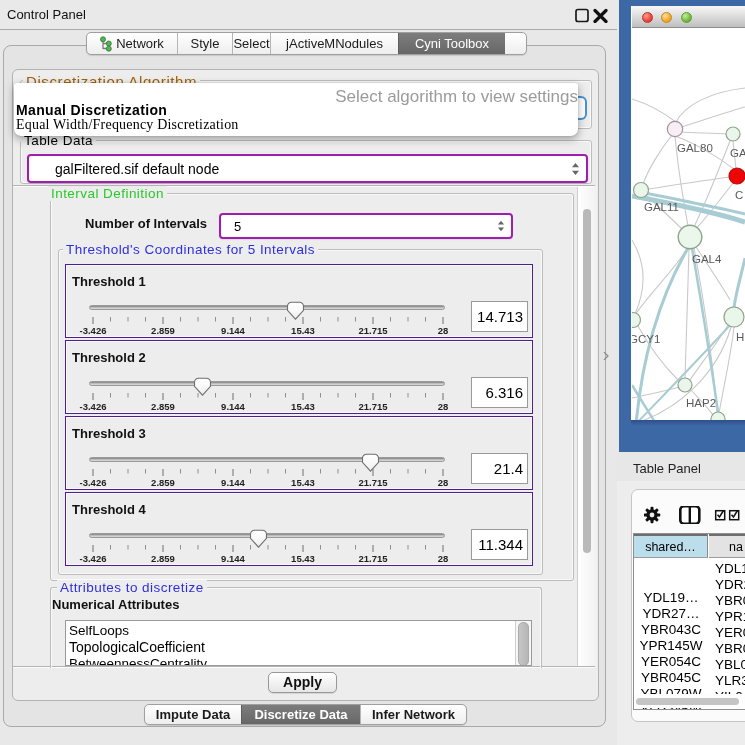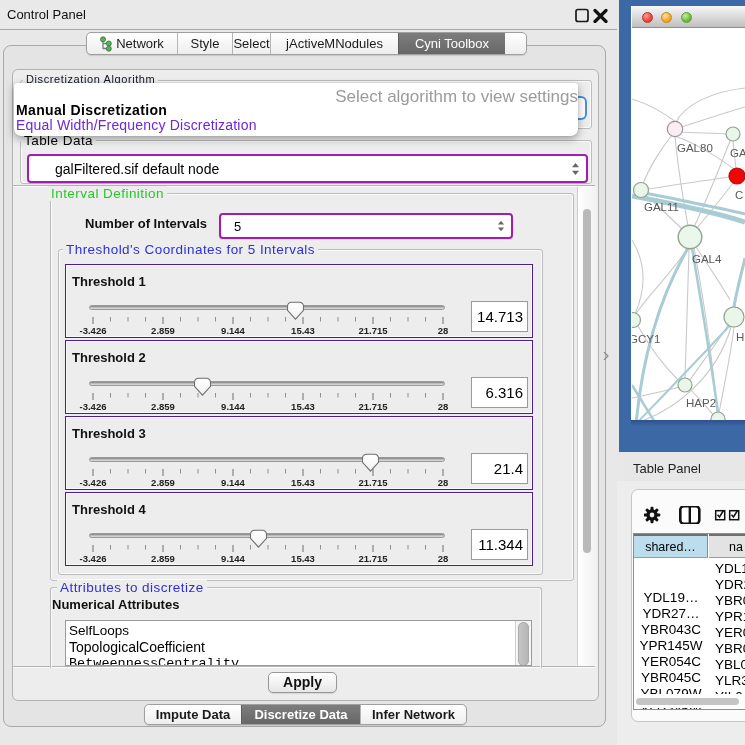--- a/index.html
+++ b/index.html
@@ -37,21 +37,21 @@
  font-size:15px;text-align:right;line-height:30px;padding-right:4px;}
 .thumb{position:absolute;top:31px;}
 
 .vsbtrack{position:absolute;background:#f6f6f6;border-left:1px solid #cfcfcf;}
 .vsbthumb{position:absolute;border-radius:5px;background:linear-gradient(90deg,#c6c6c6,#b6b6b6);border:1px solid #ababab;box-sizing:border-box;}
 
 #popup{left:14px;top:83px;width:564px;height:53px;background:#fff;border-radius:2px 2px 7px 7px;
  box-shadow:0 3px 9px rgba(0,0,0,0.35),0 0 1px rgba(0,0,0,0.3);z-index:40;}
 #popup .i1{position:absolute;left:0;right:0;top:4px;text-align:right;font-size:17px;color:#9b9b9b;}
 #popup .i2{position:absolute;left:2px;top:19px;font-size:14px;font-weight:bold;color:#000;letter-spacing:0.35px;}
-#popup .i3{position:absolute;left:2px;top:34px;font-size:14px;color:#6d28d9;letter-spacing:0.2px;}
+#popup .i3{position:absolute;left:2px;top:34px;font-size:14px;color:#000000;letter-spacing:0.2px;font-family:Liberation Serif, serif;}
 
 #applybtn{left:268px;top:672px;width:67px;height:19px;border:1px solid #989898;border-radius:5px;
  background:linear-gradient(#ffffff,#e6e6e6);font-size:14px;font-weight:bold;text-align:center;line-height:19px;color:#111;
  box-shadow:0 1px 1px rgba(0,0,0,0.1);}
 
 #bluebg{left:619px;top:0;width:126px;height:452px;background:#3d68a6;}
 #netwin{left:631px;top:6px;width:114px;height:414px;background:#fff;}
 #nettitle{left:632px;top:6px;width:113px;height:21px;background:linear-gradient(#f8f8f8,#bfbfbf);border-bottom:1px solid #8e8e8e;}
 .light{position:absolute;top:6px;width:11px;height:11px;border-radius:50%;box-sizing:border-box;}
 #tpbar{left:617px;top:452px;width:128px;height:29px;background:#e7e7e7;}
@@ -88,21 +88,21 @@
    <circle cx="8.8" cy="7.5" r="2.5" fill="#57b357" stroke="#2c7a2c" stroke-width="0.8"></circle>
    <circle cx="8.8" cy="12.7" r="2.5" fill="#57b357" stroke="#2c7a2c" stroke-width="0.8"></circle>
   </svg>Network</div>
  <div class="seg" style="width:55px">Style</div>
  <div class="seg" style="width:38px">Select</div>
  <div class="seg" style="width:128px">jActiveMNodules</div>
  <div class="seg dark" style="width:107px">Cyni Toolbox</div>
 </div>
 
 <div class="grp abs" style="left:20px;top:80px;width:570px;height:47px"></div>
-<div class="grplab abs" style="left:23px;top:73px;color:#0f172a;font-size:11px;letter-spacing:0.6px;">Discretization Algorithm</div>
+<div class="grplab abs" style="left:23px;top:73px;color:#a16207;font-size:15px;letter-spacing:0.6px;">Discretization Algorithm</div>
 <div class="abs" style="left:576px;top:96px;width:11px;height:24px;background:#fff;border:2.5px solid #4a90d9;border-radius:0 6px 6px 0;border-left:none;box-sizing:border-box;"></div>
 
 <div class="grp abs" style="left:20px;top:140px;width:570px;height:42px"></div>
 <div class="grplab abs" style="left:21px;top:133px;color:#000;">Table Data</div>
 <div class="combo abs" style="left:27px;top:154px;width:557px;height:25px">
  <span class="txt" style="left:26px;font-size:14px">galFiltered.sif default node</span>
  <svg width="9" height="14" viewBox="0 0 9 14">
         <path d="M4.5 1 L8 5.2 H1 Z" fill="#666"></path>
         <path d="M4.5 13 L1 8.8 H8 Z" fill="#666"></path>
       </svg>
@@ -306,21 +306,21 @@
       </svg>
       <div class="valbox">11.344</div>
     </div>
 
 <div class="grp abs" style="left:50px;top:587px;width:490px;height:80px;border-bottom:none;border-radius:3px 3px 0 0;"></div>
 <div class="grplab abs" style="left:57px;top:580px;color:#2e2ee0;">Attributes to discretize</div>
 <div class="abs" style="left:52px;top:597px;font-size:13px;font-weight:bold;color:#111;">Numerical Attributes</div>
 <div class="abs" style="left:65px;top:620px;width:467px;height:46px;background:#fff;border:1px solid #9a9a9a;box-sizing:border-box;overflow:hidden;">
   <div style="position:absolute;left:3px;top:2px;font-size:13.5px;">SelfLoops</div>
   <div style="position:absolute;left:3px;top:18px;font-size:14px;">TopologicalCoefficient</div>
-  <div style="position:absolute;left:3px;top:35px;font-size:13.5px;font-family:Liberation Mono, monospace;">BetweennessCentrality</div>
+  <div style="position:absolute;left:3px;top:35px;font-size:13.5px;">BetweennessCentrality</div>
   <div class="vsbtrack" style="right:0;top:0;width:15px;height:46px"></div>
   <div class="vsbthumb" style="right:2px;top:1px;width:11px;height:44px"></div>
 </div>
 
 <div id="applybtn" class="abs">Apply</div>
 
 <div id="bottabs" class="segctl abs">
  <div class="seg" style="width:96px;font-weight:bold">Impute Data</div>
  <div class="seg dark" style="width:119px;font-weight:bold">Discretize Data</div>
  <div class="seg" style="width:106px;font-weight:bold">Infer Network</div>

